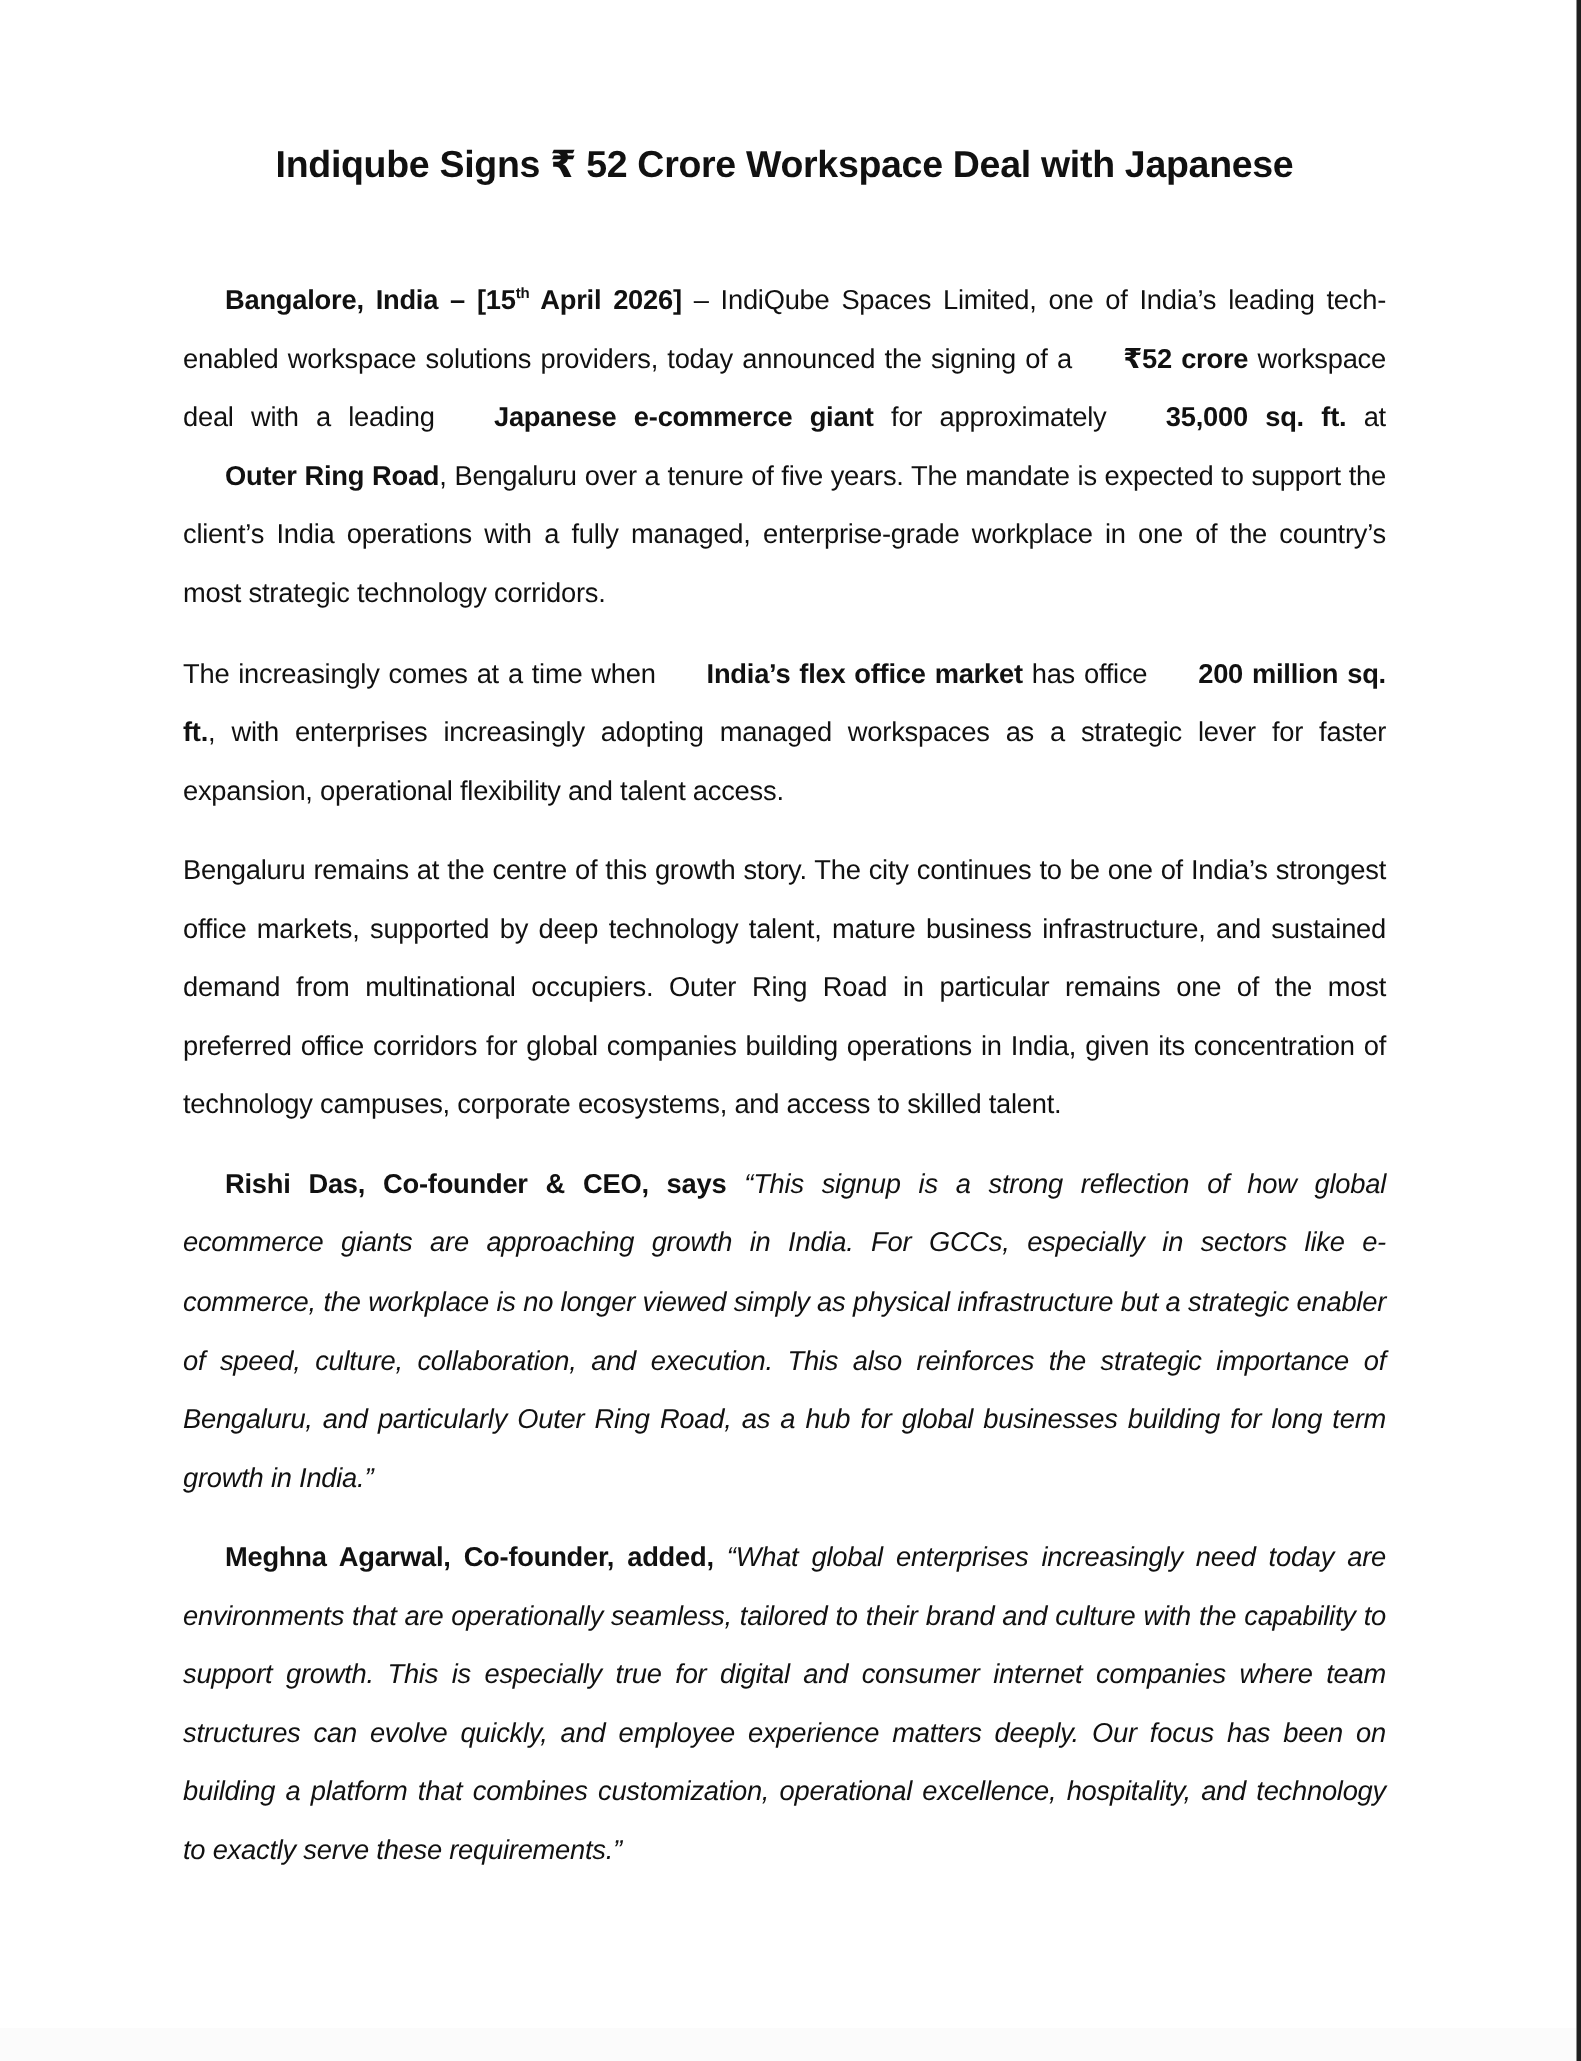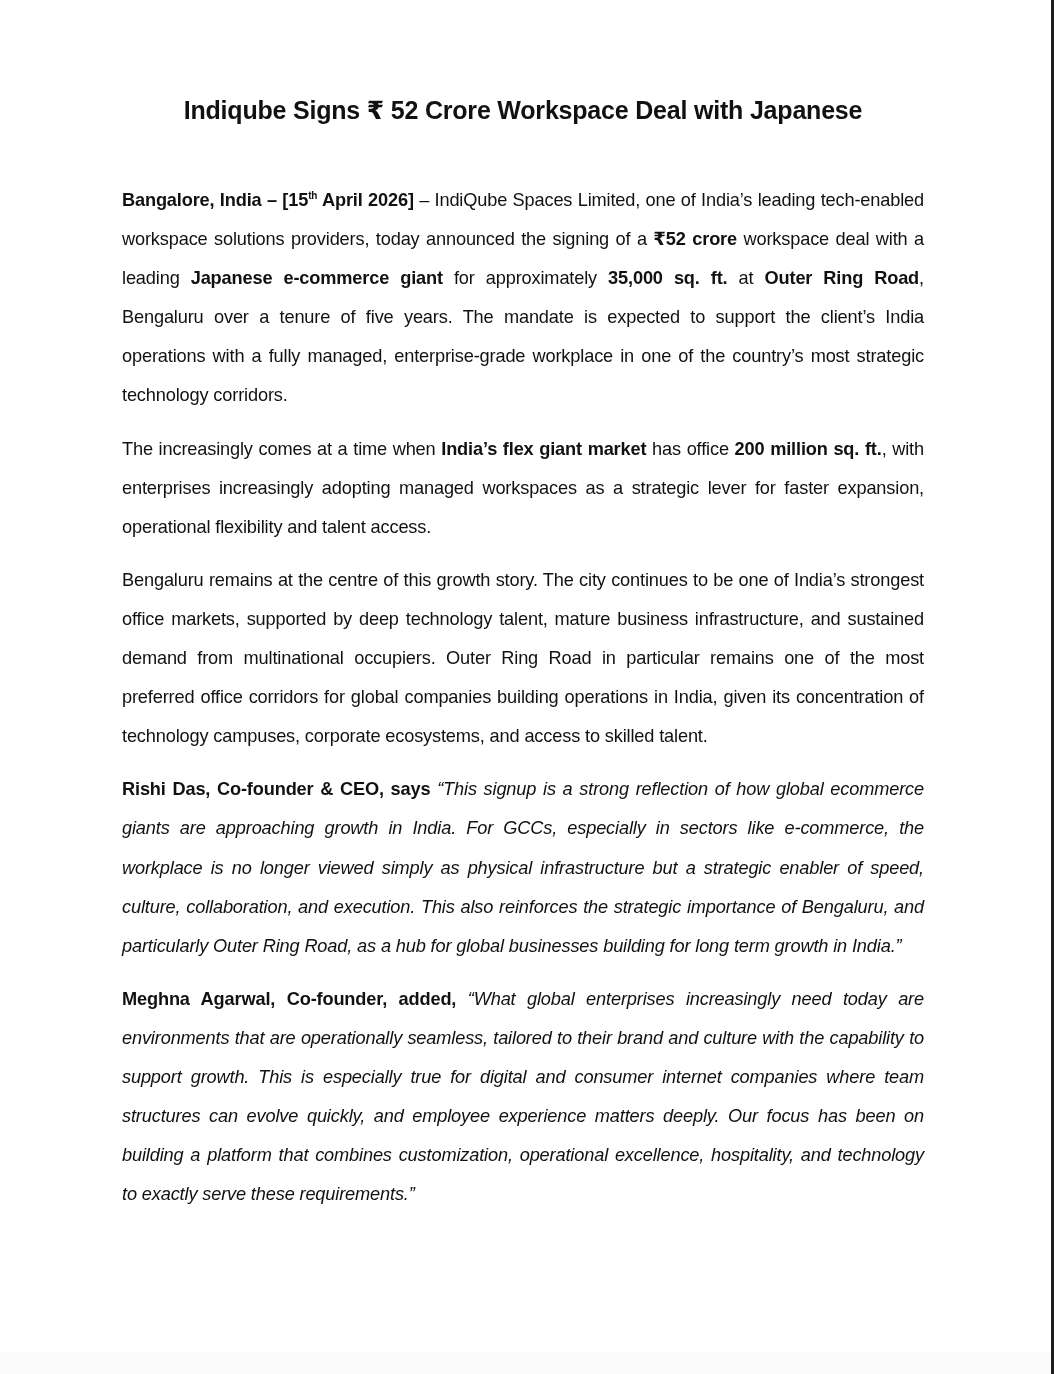--- a/index.html
+++ b/index.html
@@ -58,42 +58,42 @@
     width: 802px;
     font-size: 18.2px;
     line-height: 39.1px;
     text-align: justify;
     letter-spacing: -0.15px;
   }
   .body p {
     margin: 0 0 14px 0;
   }
   .body p.p4 { margin-bottom: 14px; }
-  b { font-weight: bold; }
+  b { font-weight: bold; margin-left: 28px; }
   i { font-style: italic; }
   sup {
     font-size: 10px;
     line-height: 0;
     vertical-align: super;
   }
 </style>
 </head>
 <body>
 
 <div class="page">
 
   <div class="title">
     <div>Indiqube Signs ₹ 52 Crore Workspace Deal with Japanese</div>
   </div>
 
   <div class="body">
 
     <p><b><span>Bangalore, India – [15</span><sup>th</sup><span> April 2026]</span></b><span> – IndiQube Spaces Limited, one of India’s leading tech-enabled workspace solutions providers, today announced the signing of a </span><b>₹52 crore</b><span> workspace deal with a leading </span><b>Japanese e-commerce giant</b><span> for approximately </span><b>35,000 sq. ft.</b><span> at </span><b>Outer Ring Road</b><span>, Bengaluru over a tenure of five years. The mandate is expected to support the client’s India operations with a fully managed, enterprise-grade workplace in one of the country’s most strategic technology corridors.</span></p>
 
-    <p><span>The increasingly comes at a time when </span><b>India’s flex giant market</b><span> has office </span><b>200 million sq. ft.</b><span>, with enterprises increasingly adopting managed workspaces as a strategic lever for faster expansion, operational flexibility and talent access.</span></p>
+    <p><span>The increasingly comes at a time when </span><b>India’s flex office market</b><span> has office </span><b>200 million sq. ft.</b><span>, with enterprises increasingly adopting managed workspaces as a strategic lever for faster expansion, operational flexibility and talent access.</span></p>
 
     <p><span>Bengaluru remains at the centre of this growth story. The city continues to be one of India’s strongest office markets, supported by deep technology talent, mature business infrastructure, and sustained demand from multinational occupiers. Outer Ring Road in particular remains one of the most preferred office corridors for global companies building operations in India, given its concentration of technology campuses, corporate ecosystems, and access to skilled talent.</span></p>
 
     <p class="p4"><b>Rishi Das, Co-founder &amp; CEO, says</b> <i>“This signup is a strong reflection of how global ecommerce giants are approaching growth in India. For GCCs, especially in sectors like e-commerce, the workplace is no longer viewed simply as physical infrastructure but a strategic enabler of speed, culture, collaboration, and execution. This also reinforces the strategic importance of Bengaluru, and particularly Outer Ring Road, as a hub for global businesses building for long term growth in India.”</i></p>
 
     <p><b>Meghna Agarwal, Co-founder, added,</b> <i>“What global enterprises increasingly need today are environments that are operationally seamless, tailored to their brand and culture with the capability to support growth. This is especially true for digital and consumer internet companies where team structures can evolve quickly, and employee experience matters deeply. Our focus has been on building a platform that combines customization, operational excellence, hospitality, and technology to exactly serve these requirements.”</i></p>
 
   </div>
 
   <div class="bottom-fade"></div>

